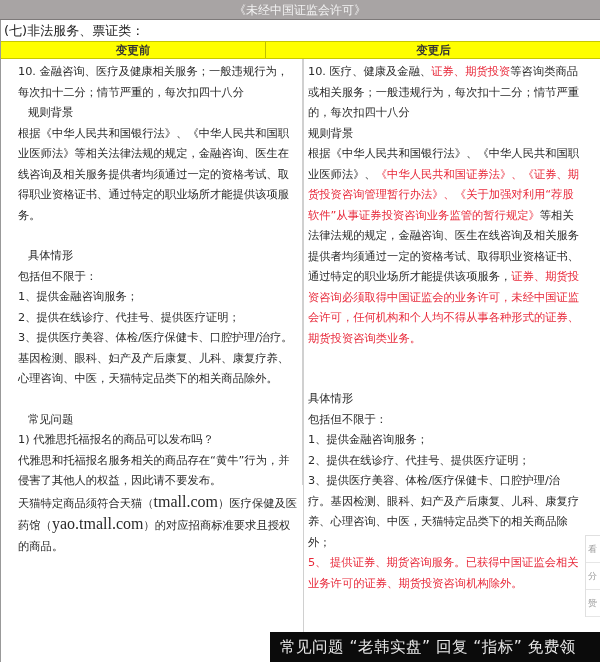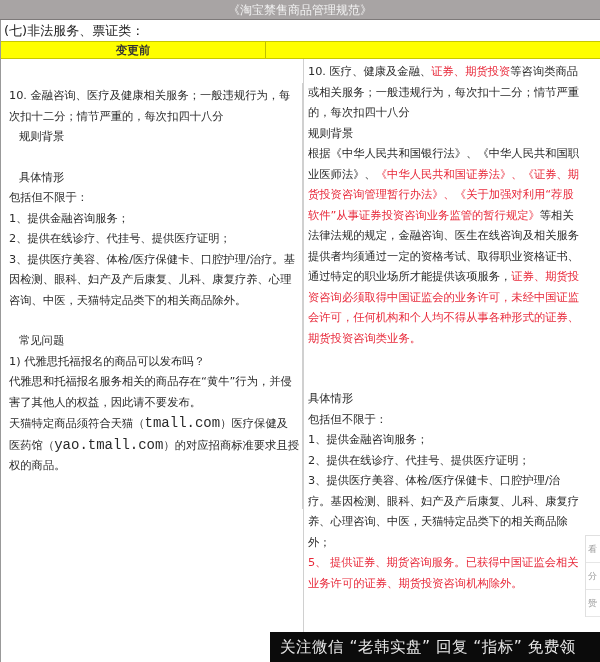--- a/index.html
+++ b/index.html
@@ -25,58 +25,60 @@
       display: flex;
     }
     .th {
       height: 100%; text-align: center; line-height: 16px; font-size: 11.5px; font-weight: bold; color: #333;
     }
     .th.left { width: 265px; border-right: 1px solid #c0c000; }
     .th.right { width: 335px; }
     .col {
       position: absolute; top: 18px; font-size: 11.3px; line-height: 20.5px; color: #2a2a2a;
     }
-    .col.left { left: 1px; width: 264px; padding: 3px 3px 0 7px; height: 426px; border-right: 1px solid #d0d0d0; margin-top: 24px; }
+    .col.left { left: 1px; width: 264px; padding: 3px 3px 0 16px; height: 426px; border-right: 1px solid #d0d0d0; }
     .col.right { left: 302px; width: 298px; padding: 3px 20px 0 4px; height: 603px; border-left: 1px solid #d0d0d0; }
     .p { display: block; }
     .indent { padding-left: 10px; }
     .red { color: #e8293a; }
     .gap { height: 20px; }
     .gap-big { height: 40px; }
-    .mono { font-family: Liberation Mono, monospace; font-size: 14px; }
+    .mono { font-family: Liberation Serif, serif; font-size: 16px; }
     .side-widget {
       position: absolute; left: 585px; top: 535px; width: 15px; height: 82px;
       border: 1px solid #e0e0e0; border-right: none; background: #fff;
     }
     .side-widget div { height: 27px; border-bottom: 1px solid #e6e6e6; font-size: 9px; color: #999; padding-left: 2px; line-height: 27px; overflow: hidden; }
     .banner {
       position: absolute; left: 270px; top: 632px; width: 330px; height: 30px;
       background: #0b0b0b; color: #e8e8e8; font-size: 15.5px; line-height: 30px;
       padding-left: 10px; white-space: nowrap; overflow: hidden; letter-spacing: 0.5px;
     }
   </style>
 </head>
 <body>
 
 <div class="title-bar">
-  <span>《淘宝禁售商品管理规范》</span>
+  <span>《未经中国证监会许可》</span>
 </div>
 
 <div class="section-row">
   <span>(七)非法服务、票证类：</span>
 </div>
 
 <div class="table">
   <div class="thead">
     <div class="th left">变更前</div>
+    <div class="th right">变更后</div>
   </div>
 
   <div class="col left" style="width:301px;">
     <span class="p">10.   金融咨询、医疗及健康相关服务；一般违规行为，每次扣十二分；情节严重的，每次扣四十八分</span>
     <span class="p indent">规则背景</span>
+    <span class="p">根据《中华人民共和国银行法》、《中华人民共和国职业医师法》等相关法律法规的规定，金融咨询、医生在线咨询及相关服务提供者均须通过一定的资格考试、取得职业资格证书、通过特定的职业场所才能提供该项服务。</span>
     <div class="gap"></div>
     <span class="p indent">具体情形</span>
     <span class="p">包括但不限于：</span>
     <span class="p">1、提供金融咨询服务；</span>
     <span class="p">2、提供在线诊疗、代挂号、提供医疗证明；</span>
     <span class="p">3、提供医疗美容、体检/医疗保健卡、口腔护理/治疗。基因检测、眼科、妇产及产后康复、儿科、康复疗养、心理咨询、中医，天猫特定品类下的相关商品除外。</span>
     <div class="gap"></div>
     <span class="p indent">常见问题</span>
     <span class="p">1)   代雅思托福报名的商品可以发布吗？</span>
     <span class="p">代雅思和托福报名服务相关的商品存在“黄牛”行为，并侵害了其他人的权益，因此请不要发布。</span>
@@ -101,14 +103,14 @@
   </div>
 </div>
 
 <div class="side-widget">
   <div>看</div>
   <div>分</div>
   <div>赞</div>
 </div>
 
 <div class="banner">
-  <span>关注微信 “老韩实盘” 回复 “指标” 免费领</span>
+  <span>常见问题 “老韩实盘” 回复 “指标” 免费领</span>
 </div>
 
 </body></html>

